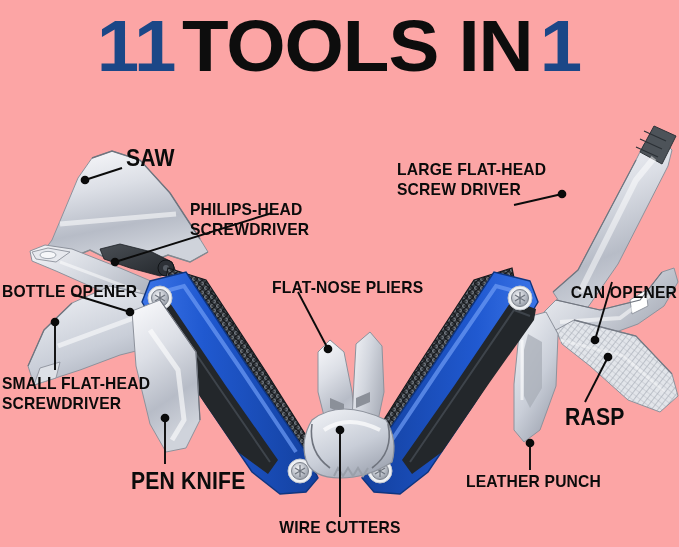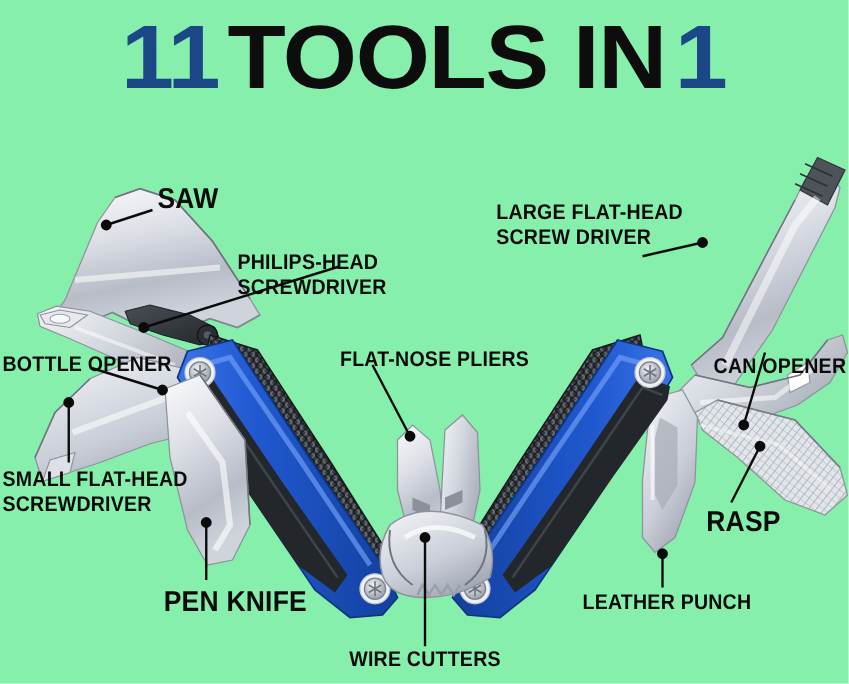--- a/index.html
+++ b/index.html
@@ -7,21 +7,21 @@
     padding: 0;
     background: #ffffff;
   }
   body {
     font-family: "Liberation Sans", sans-serif;
   }
   #infographic {
     position: relative;
     width: 679px;
     height: 547px;
-    background: #86efac;
+    background: #fca5a5;
     overflow: hidden;
   }
 
   
   .title-wrap {
     position: absolute;
     left: 0;
     top: 2px;
     width: 679px;
     height: 88px;

